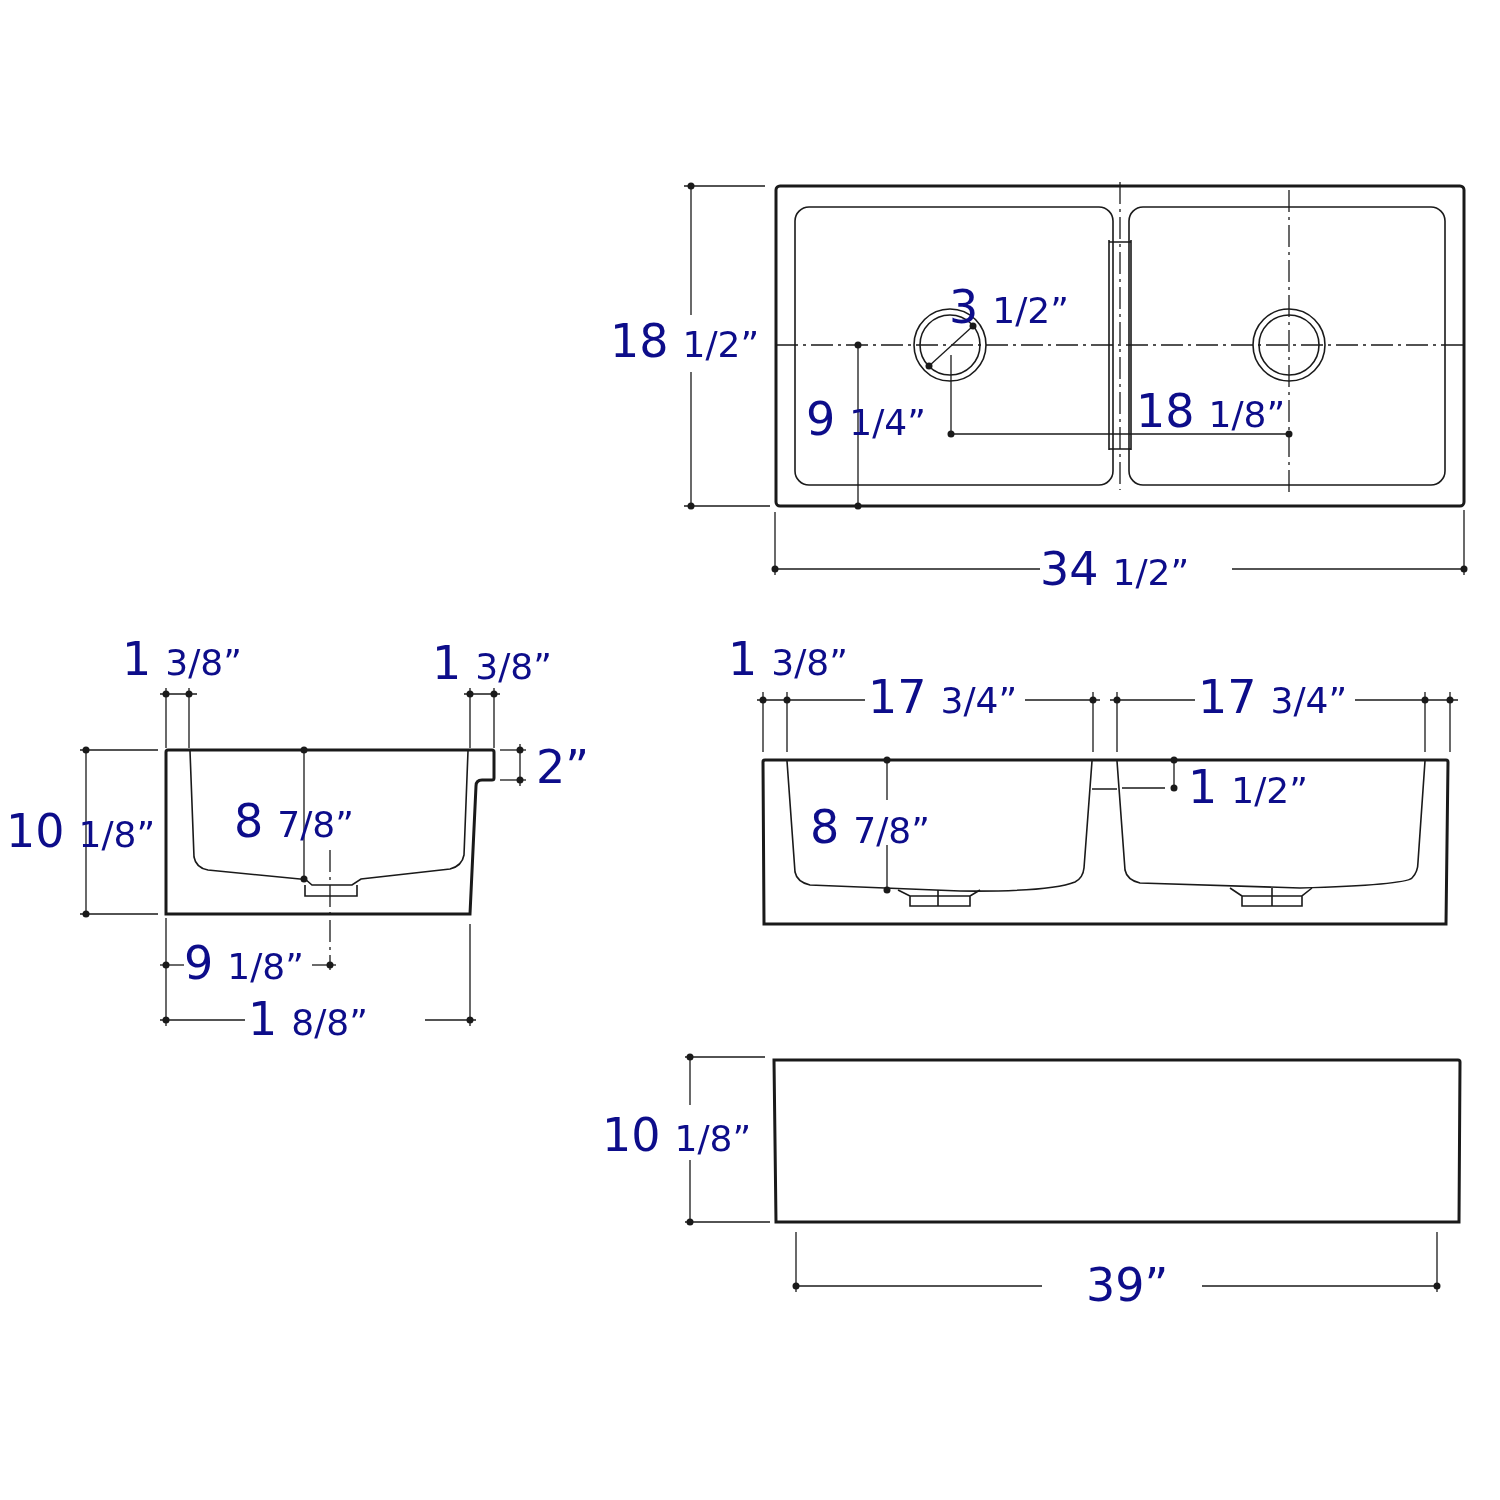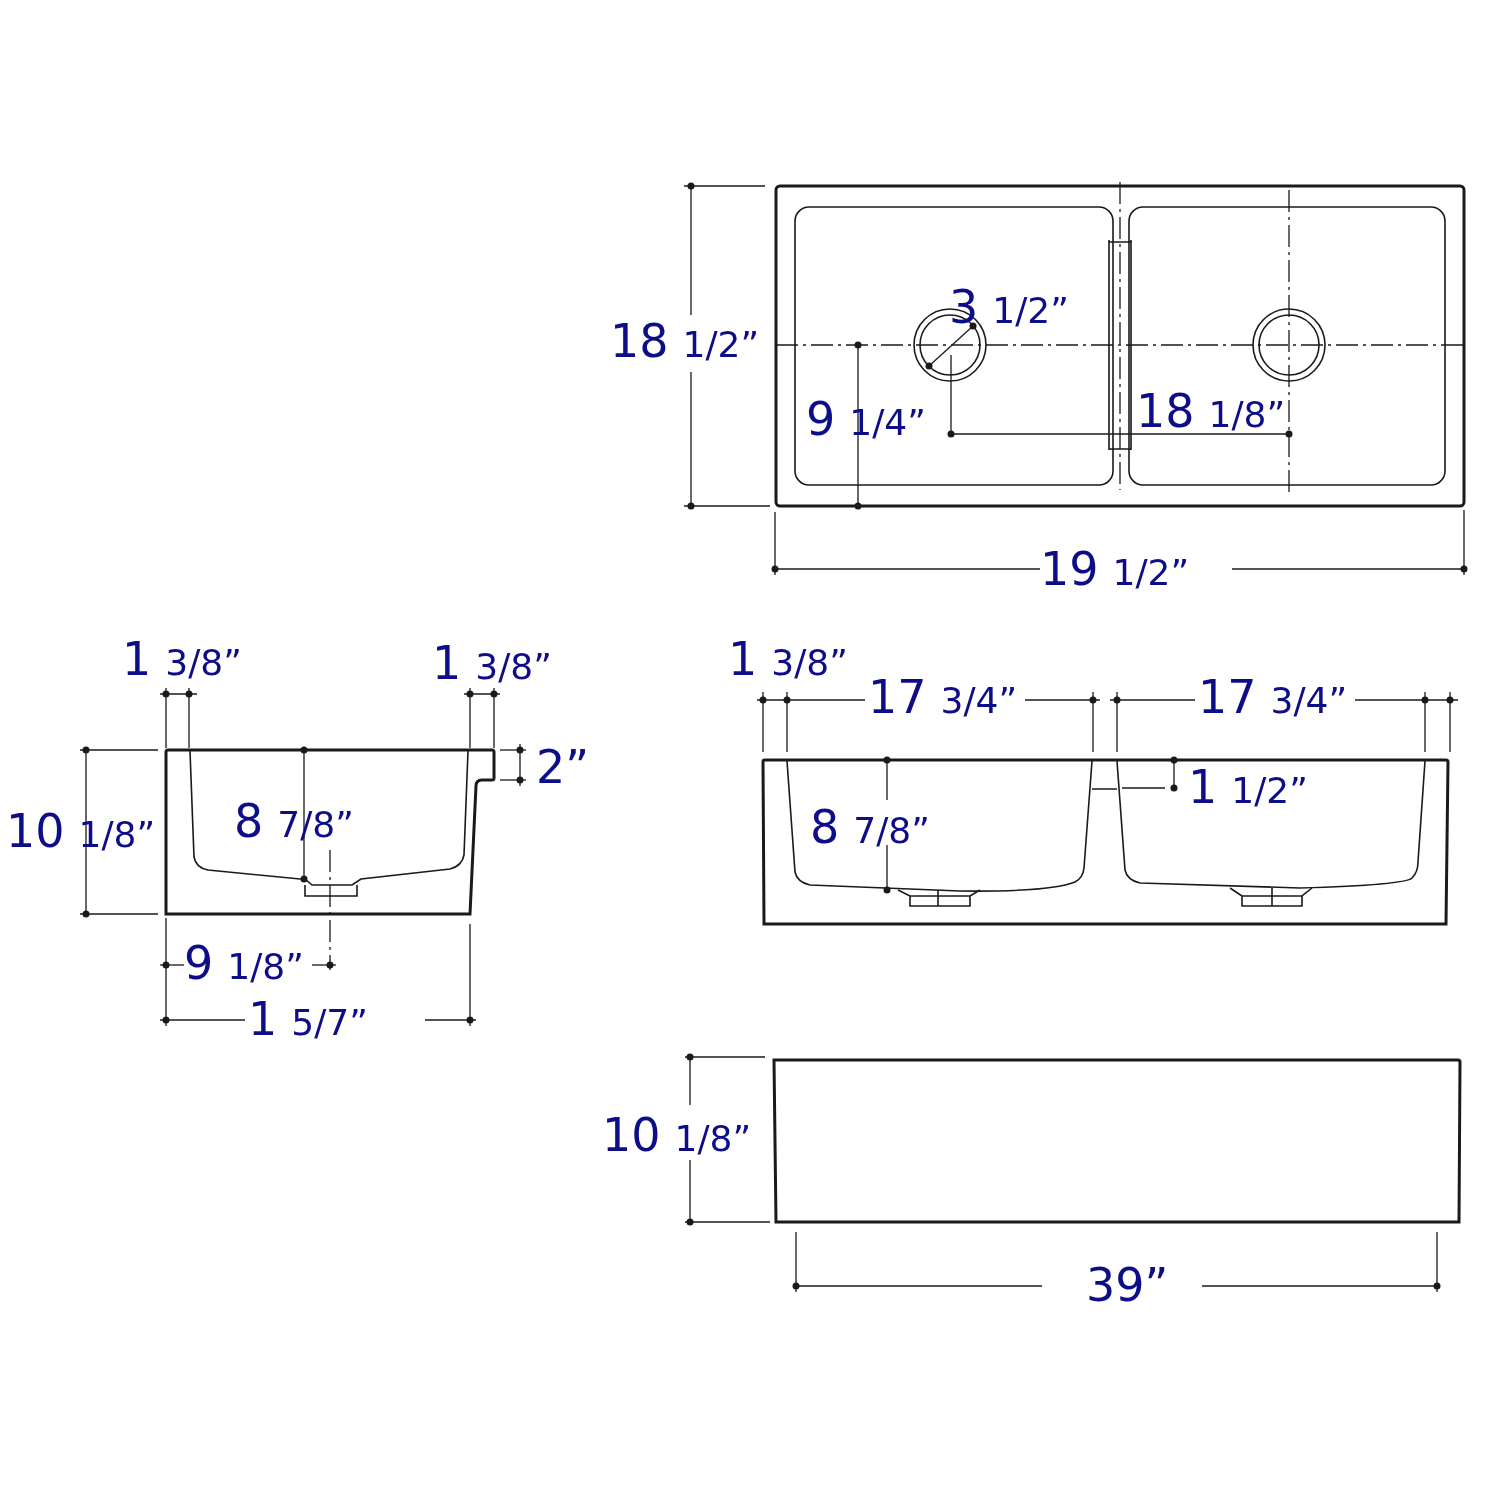--- a/index.html
+++ b/index.html
@@ -159,29 +159,29 @@
     <line x1="1202" y1="1286" x2="1440" y2="1286" class="d"></line>
     <circle cx="796" cy="1286" r="3.5" class="p"></circle>
       <circle cx="1437" cy="1286" r="3.5" class="p"></circle>
   </g>
 </svg>
 
 <div class="dim" style="left:610px;top:318px;"><span class="whole">18</span><span class="frac">1/2”</span></div>
 <div class="dim" style="left:949px;top:284px;"><span class="whole">3</span><span class="frac">1/2”</span></div>
 <div class="dim" style="left:806px;top:396px;text-align:center;"><span class="whole">9</span><span class="frac">1/4”</span></div>
 <div class="dim" style="left:1136px;top:388px;"><span class="whole">18</span><span class="frac">1/8”</span></div>
-<div class="dim" style="left:1040px;top:546px;"><span class="whole">19</span><span class="frac">1/2”</span></div>
+<div class="dim" style="left:1040px;top:546px;"><span class="whole">34</span><span class="frac">1/2”</span></div>
 
 <div class="dim" style="left:122px;top:636px;"><span class="whole">1</span><span class="frac">3/8”</span></div>
 <div class="dim" style="left:432px;top:640px;"><span class="whole">1</span><span class="frac">3/8”</span></div>
 <div class="dim" style="left:536px;top:744px;"><span class="whole">2”</span></div>
 <div class="dim" style="left:6px;top:808px;"><span class="whole">10</span><span class="frac">1/8”</span></div>
 <div class="dim" style="left:234px;top:798px;"><span class="whole">8</span><span class="frac">7/8”</span></div>
 <div class="dim" style="left:184px;top:940px;"><span class="whole">9</span><span class="frac">1/8”</span></div>
-<div class="dim" style="left:248px;top:996px;"><span class="whole">1</span><span class="frac">5/7”</span></div>
+<div class="dim" style="left:248px;top:996px;"><span class="whole">1</span><span class="frac">8/8”</span></div>
 
 <div class="dim" style="left:728px;top:636px;"><span class="whole">1</span><span class="frac">3/8”</span></div>
 <div class="dim" style="left:868px;top:674px;"><span class="whole">17</span><span class="frac">3/4”</span></div>
 <div class="dim" style="left:1198px;top:674px;"><span class="whole">17</span><span class="frac">3/4”</span></div>
 <div class="dim" style="left:1188px;top:764px;"><span class="whole">1</span><span class="frac">1/2”</span></div>
 <div class="dim" style="left:810px;top:804px;"><span class="whole">8</span><span class="frac">7/8”</span></div>
 
 <div class="dim" style="left:602px;top:1112px;"><span class="whole">10</span><span class="frac">1/8”</span></div>
 <div class="dim" style="left:1086px;top:1262px;"><span class="whole">39”</span></div>
 

